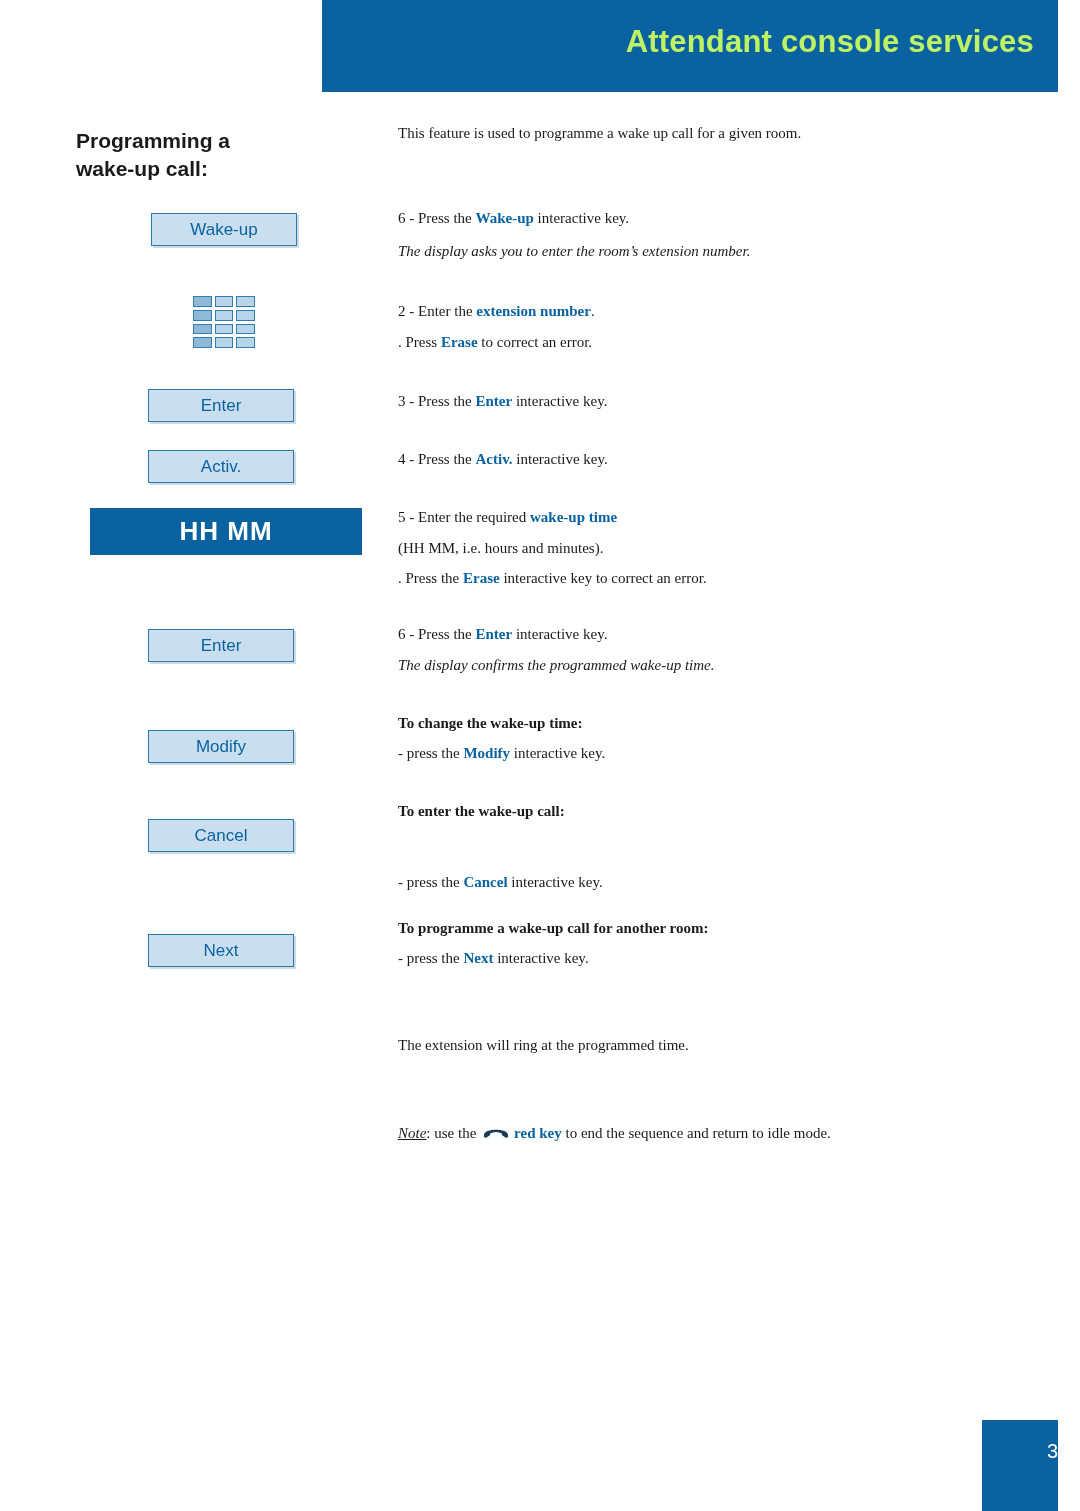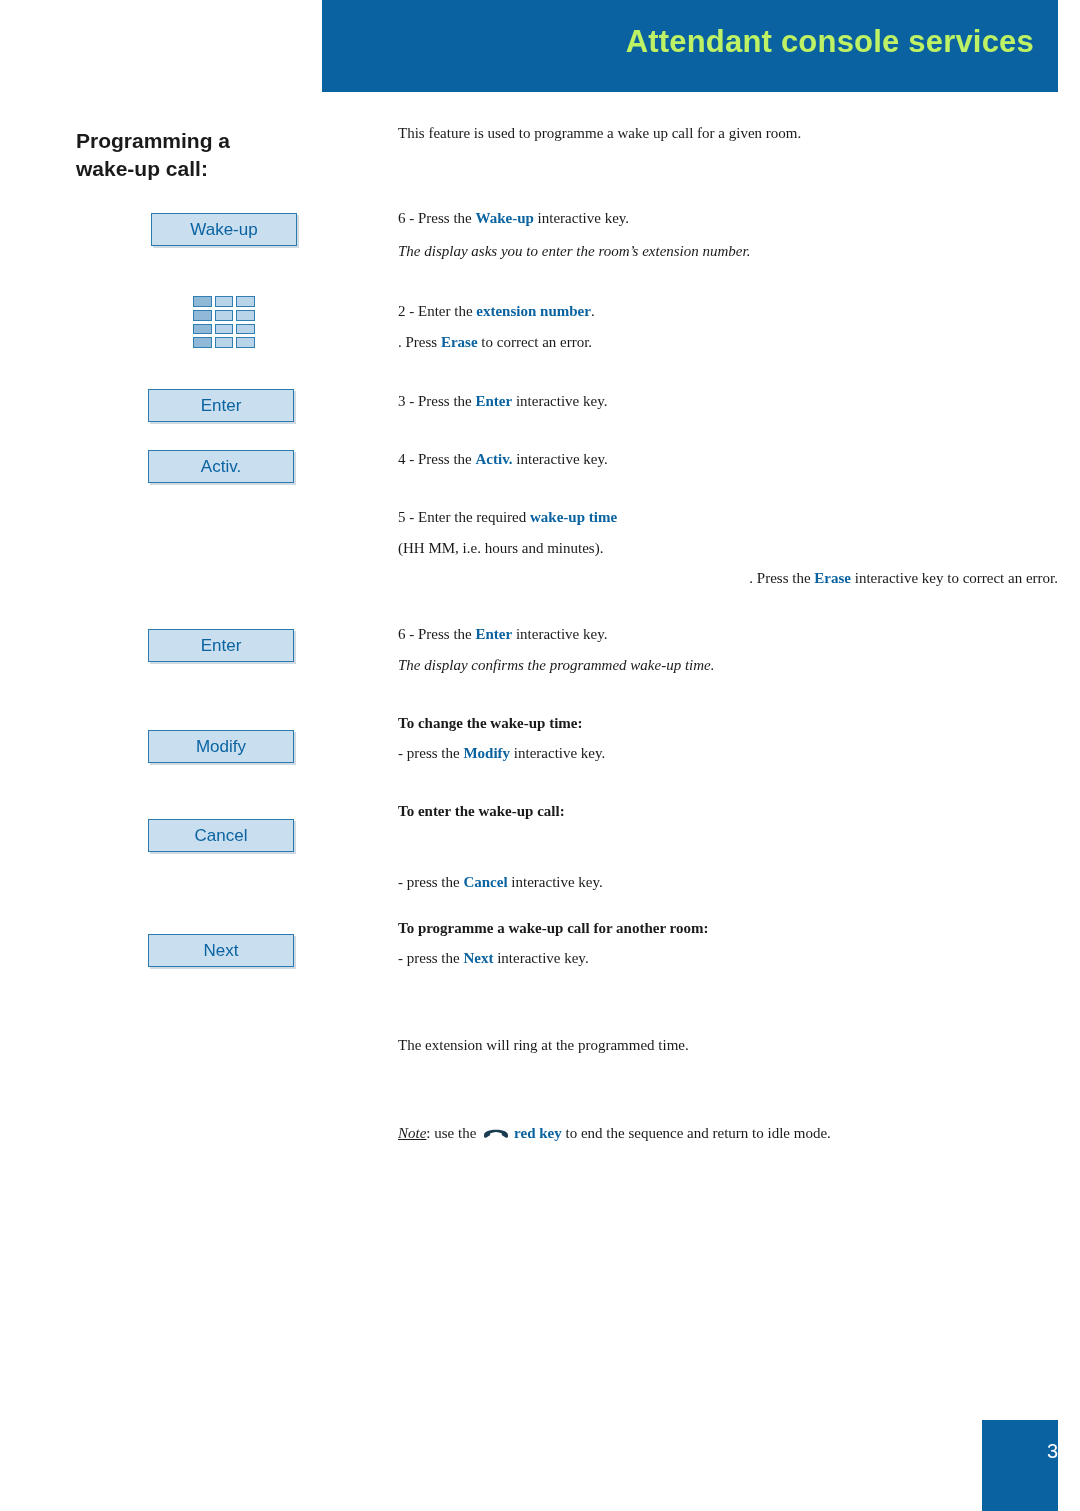--- a/index.html
+++ b/index.html
@@ -137,21 +137,21 @@
 
   .p-intro   { left: 0;  top: 118px; width: 650px; }
   .p-step1   { left: 0;  top: 203px; width: 650px; }
   .p-step1i  { left: 0;  top: 236px; width: 660px; }
   .p-step2   { left: 0;  top: 296px; width: 650px; }
   .p-step2b  { left: 0;  top: 327px; width: 650px; }
   .p-step3   { left: 0;  top: 386px; width: 650px; }
   .p-step4   { left: 0;  top: 444px; width: 650px; }
   .p-step5   { left: 0;  top: 502px; width: 650px; }
   .p-step5b  { left: 0;  top: 533px; width: 650px; }
-  .p-step5c  { left: 0;  top: 563px; width: 660px; text-align: right; }
+  .p-step5c  { left: 0;  top: 563px; width: 660px; }
   .p-step6   { left: 0;  top: 619px; width: 650px; }
   .p-step6i  { left: 0;  top: 650px; width: 660px; }
   .p-change  { left: 0;  top: 708px; width: 650px; }
   .p-changeb { left: 0;  top: 738px; width: 650px; }
   .p-cancel  { left: 0;  top: 796px; width: 650px; }
   .p-cancelb { left: 0;  top: 826px; width: 650px; margin-top: 41px; }
   .p-another { left: 0;  top: 913px; width: 660px; }
   .p-anotherb{ left: 0;  top: 943px; width: 650px; }
   .p-ring    { left: 0;  top: 1030px; width: 660px; }
   .p-note    { left: 0;  top: 1118px; width: 660px; }
@@ -222,20 +222,23 @@
   </div>
 
   <div class="softkey sk-enter1">
     <span>Enter</span>
   </div>
 
   <div class="softkey sk-activ">
     <span>Activ.</span>
   </div>
 
+  <div class="hhmm-display">
+    <span>HH MM</span>
+  </div>
 
   <div class="softkey sk-enter2">
     <span>Enter</span>
   </div>
 
   <div class="softkey sk-modify">
     <span>Modify</span>
   </div>
 
   <div class="softkey sk-cancel">

